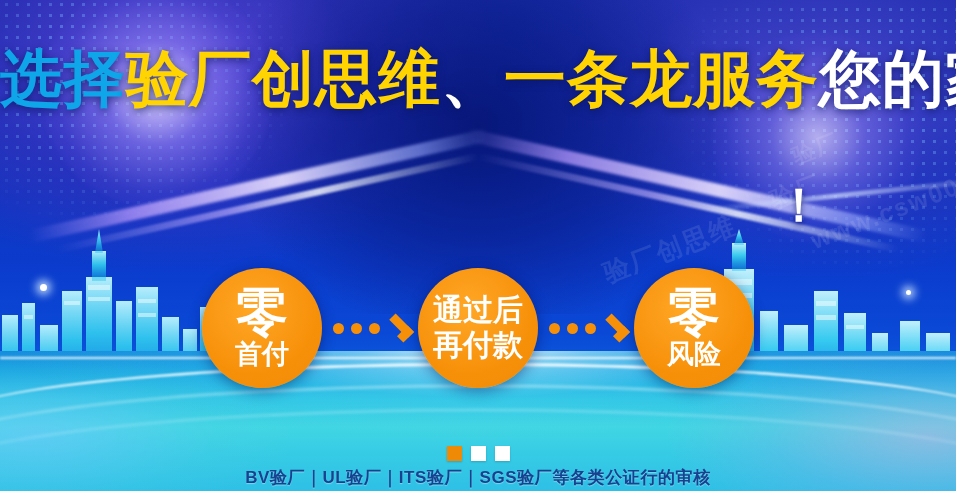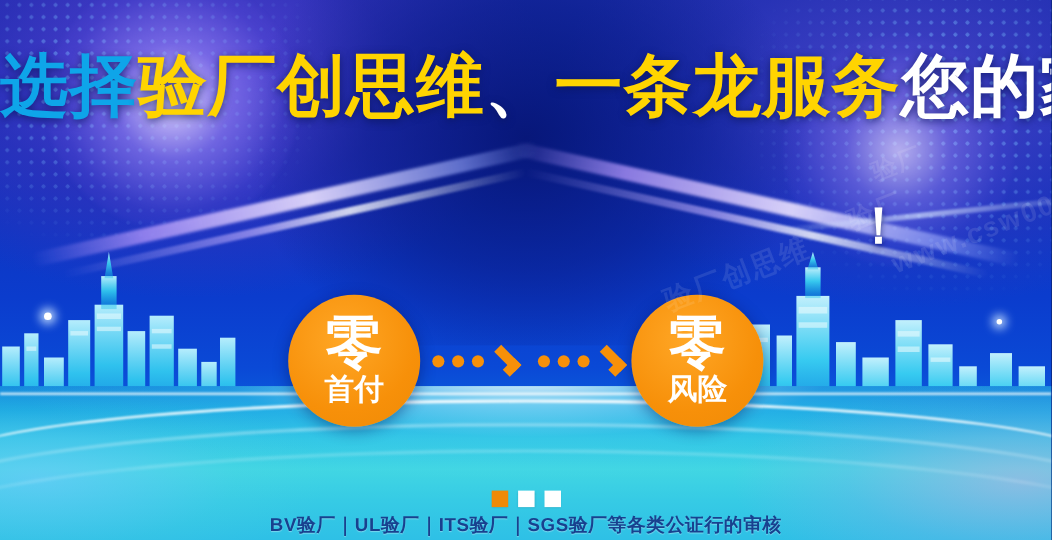--- a/index.html
+++ b/index.html
@@ -263,20 +263,24 @@
       <span class="c-small">首付</span>
     </div>
 
     <div class="arrow">
       <span class="adot"></span>
       <span class="adot"></span>
       <span class="adot"></span>
       <span class="achev"></span>
     </div>
 
+    <div class="circle">
+      <span class="c-two">通过后</span>
+      <span class="c-two">再付款</span>
+    </div>
 
     <div class="arrow">
       <span class="adot"></span>
       <span class="adot"></span>
       <span class="adot"></span>
       <span class="achev"></span>
     </div>
 
     <div class="circle">
       <span class="c-big">零</span>

